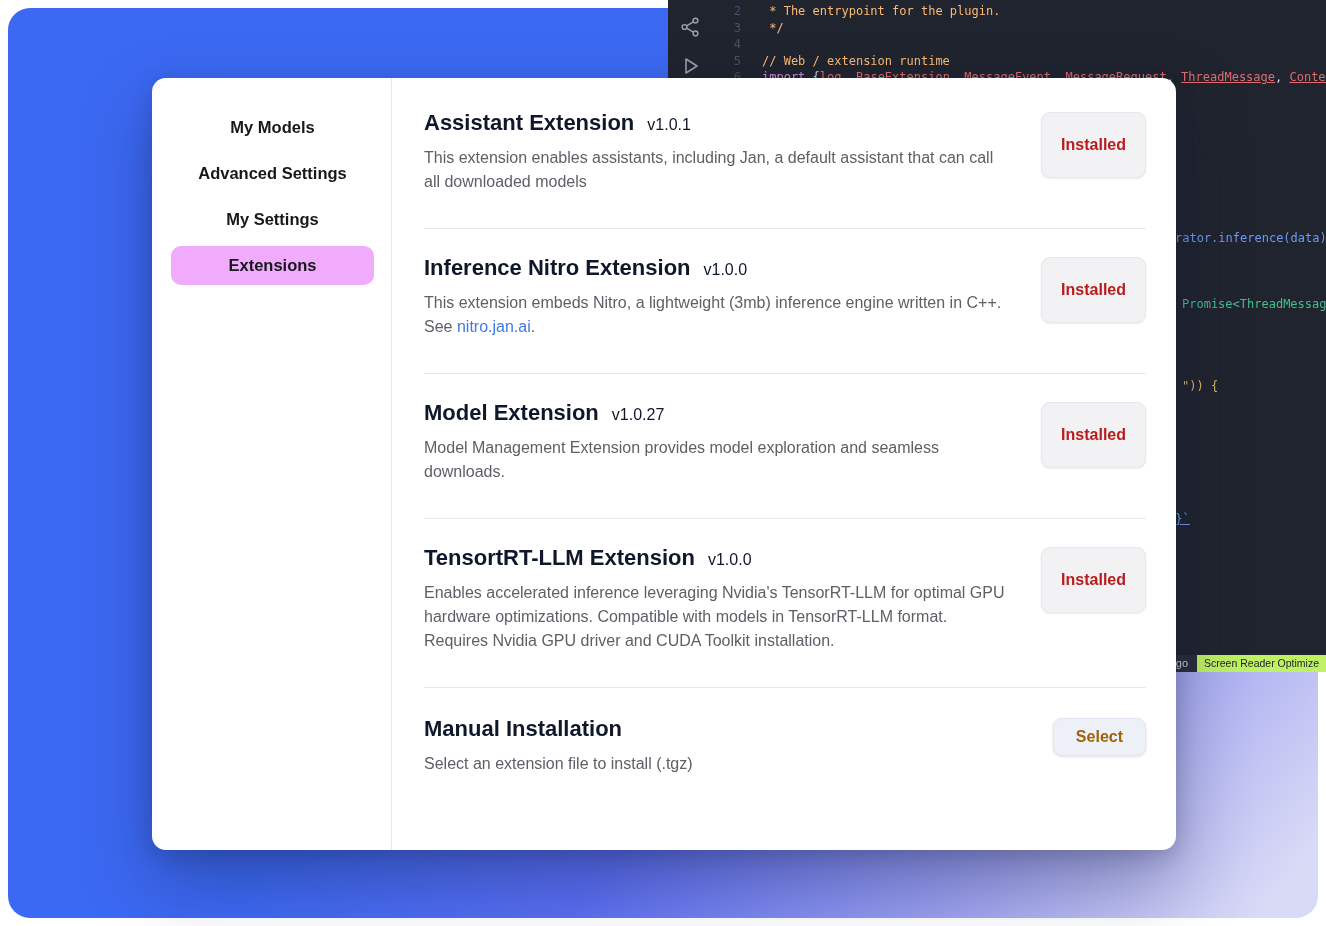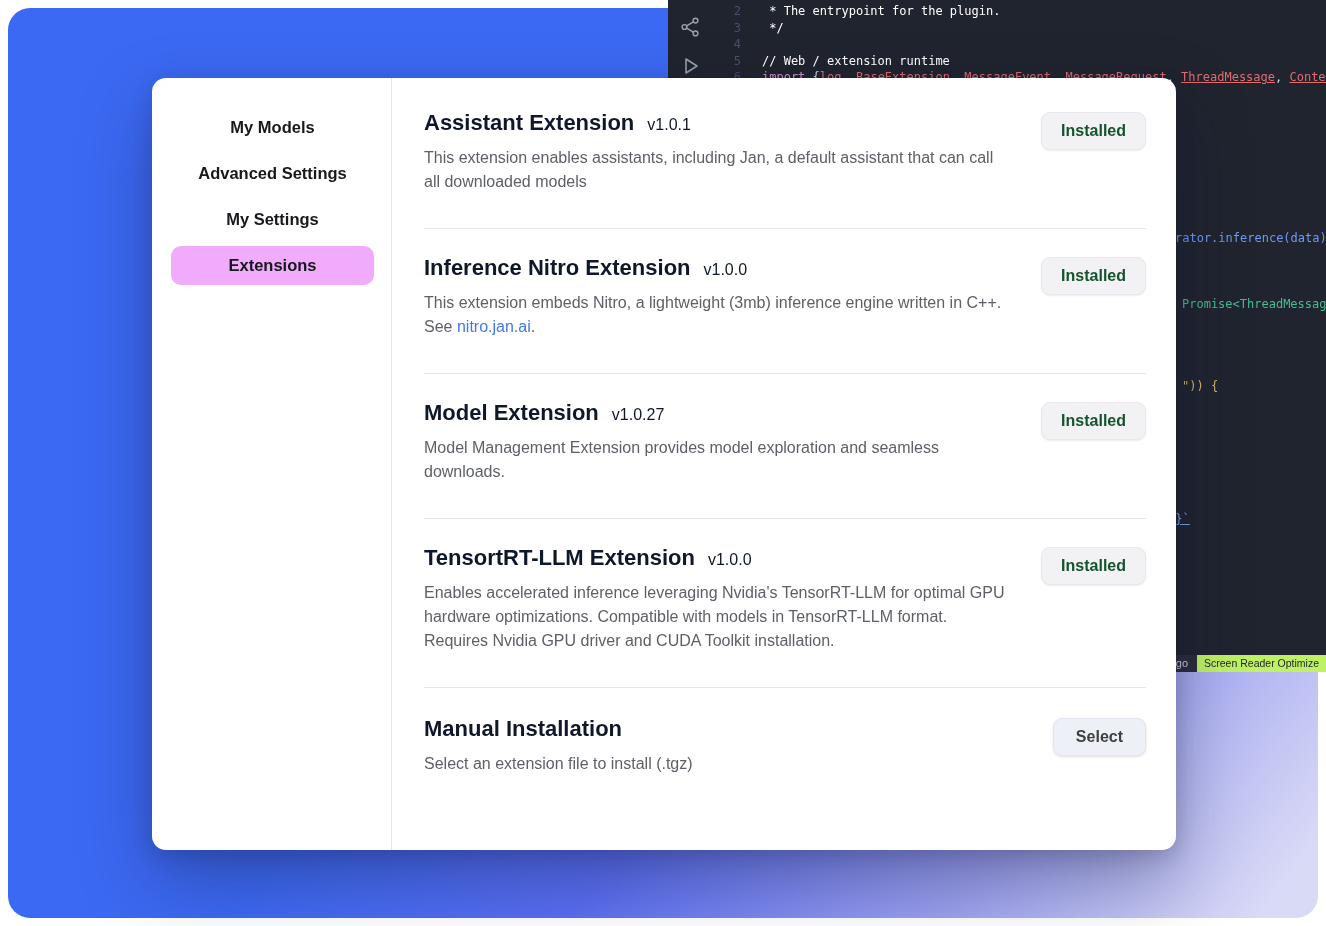--- a/index.html
+++ b/index.html
@@ -19,21 +19,21 @@
     position:absolute; left:668px; top:0; width:658px; height:672px;
     background:#20242e; overflow:hidden;
     font-family:"DejaVu Sans Mono", monospace; font-size:12px; line-height:16.5px;
   }
   .activity { position:absolute; left:8px; top:16px; width:28px; display:flex; flex-direction:column; gap:16px; align-items:center; }
   .activity svg { display:block; }
   .code { position:absolute; left:0; top:3px; right:0; }
   .code-line { display:flex; white-space:pre; }
   .ln { width:73px; text-align:right; color:#49506a; flex:0 0 73px; }
   .lt { margin-left:21px; color:#d4d4d4; white-space:pre; }
-  .comment { color:#ffffff;text-align:right; }
+  .comment { color:#fdba74;text-align:right; }
   .kw { color:#cf8fd6; }
   .pu { color:#cfd2dc; }
   .id { color:#e06c70; text-decoration:underline; }
   .frag { position:absolute; white-space:pre; }
   .frag1 { left:507px; top:230px; color:#6e9bf5; }
   .frag2 { left:514px; top:296px; color:#43bf8f; }
   .frag3 { left:514px; top:378px; color:#d7ba6a; }
   .frag4 { left:500px; top:511px; color:#7fa7f2; text-decoration:underline; }
   .statusbar {
     position:absolute; left:0; right:0; bottom:0; height:17px; background:#2a2e3a;
@@ -59,24 +59,24 @@
   .row { display:flex; align-items:flex-start; border-bottom:1px solid #e7e7ea; padding:26px 0 34px; }
   .row.first { padding-top:32px; }
   .row.last { border-bottom:none; padding-top:28px; }
   .row-main { flex:1; padding-right:28px; }
   .title-line { display:flex; align-items:baseline; gap:13px; }
   .row-title { font-size:22px; font-weight:700; color:#0f172a; }
   .row-version { font-size:16px; color:#0f172a; }
   .row-desc { margin-top:10px; font-size:16px; line-height:24px; color:#5d6066; max-width:585px; }
   .desc-link { color:#4277e8; cursor:pointer; }
   .btn { flex:0 0 auto; margin-top:2px; font-family:"Liberation Sans",sans-serif;
-         font-size:16px; font-weight:700; padding:9px 19px; border-radius:9px;
-         border:1px solid #e8e8ec; background:#f2f2f4; color:#14532d; cursor:default;
+         font-size:16px; font-weight:700; padding:23px 19px; border-radius:9px;
+         border:1px solid #e8e8ec; background:#f2f2f4; color:#b91c1c; cursor:default;
          box-shadow:0 1px 2px rgba(0,0,0,.08); }
-  .btn.select { background:#edf0f7; color:#404040; border:1px solid #e1e6f2; cursor:pointer;
+  .btn.select { background:#edf0f7; color:#a16207; border:1px solid #e1e6f2; cursor:pointer;
                 padding:9px 22px; box-shadow:0 1px 3px rgba(0,0,0,.12); }
 </style>
 </head>
 <body>
 
 <div class="canvas">
 
   <div class="bg"></div>
 
   <div class="editor">

